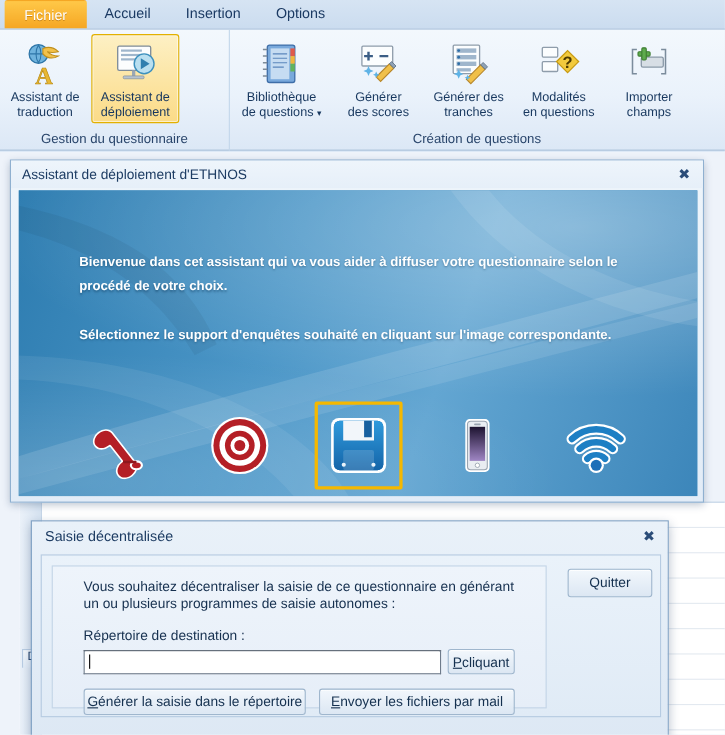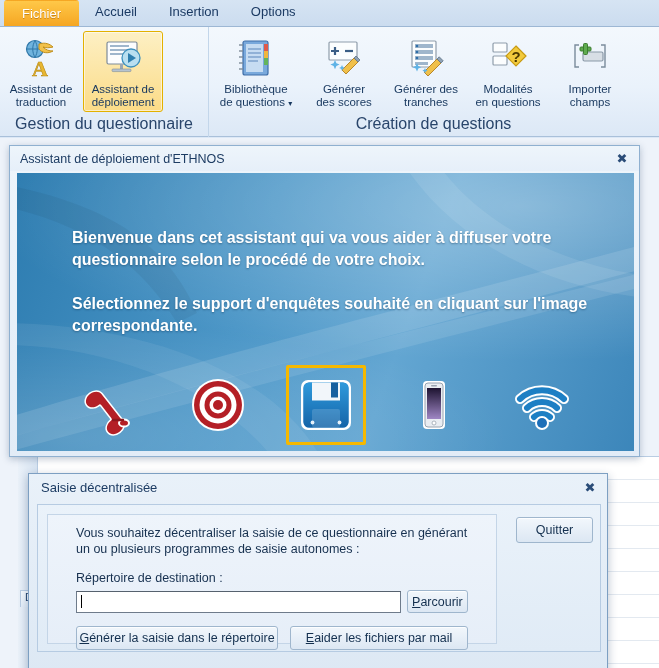--- a/index.html
+++ b/index.html
@@ -73,21 +73,21 @@
     position: relative;
     height: 110px;
     display: flex;
     flex-direction: column;
     justify-content: space-between;
   }
   .rgroup + .rgroup { border-left: 1px solid #c3d6ea; }
   .rgroup-items { display: flex; align-items: flex-start; padding-top: 4px; }
   .rgroup-title {
     text-align: center;
-    font-size: 16px;
+    font-size: 12px;
     color: #29456b;
     padding-bottom: 4px;
   }
   .rbtn {
     width: 80px;
     padding: 4px 2px 2px;
     display: flex; flex-direction: column; align-items: center;
     text-align: center;
     font-size: 11.5px; line-height: 13px;
     color: #17375e;
@@ -199,21 +199,21 @@
       radial-gradient(ellipse 120% 70% at 8% 95%, rgba(255,255,255,.16), rgba(255,255,255,0) 60%),
       linear-gradient(110deg, #2d7cb0 0%, #4b96c7 38%, #63a6d2 62%, #3c86ba 100%);
   }
   .swoosh { position: absolute; inset: 0; }
 
   .wiz-text {
     position: absolute;
     left: 55px; top: 54px;
     width: 530px;
     color: #ffffff;
-    font-size: 16px;
+    font-size: 12px;
     font-weight: bold;
     line-height: 22px;
     text-shadow: 0 1px 2px rgba(10,50,85,.45);
   }
   .wiz-text p { margin: 0; }
   .wiz-text p.gap { margin-top: 22px; }
 
   .icon-row {
     position: absolute;
     left: 0; top: 192px;
@@ -609,32 +609,32 @@
         <div class="para">Vous souhaitez décentraliser la saisie de ce questionnaire en générant un ou plusieurs programmes de saisie autonomes :</div>
         <div class="lbl">Répertoire de destination :</div>
 
         <div class="field-row">
           <div class="txtinput">
             <span class="caret-bar"></span>
               <span></span>
           </div>
           <div class="btn btn-parcourir">
             <u>P</u>
-              <span>arcourir</span>
+              <span>cliquant</span>
           </div>
         </div>
 
         <div class="btn-row">
           <div class="btn btn-gen">
             <u>G</u>
               <span>énérer la saisie dans le répertoire</span>
           </div>
           <div class="btn btn-mail">
             <u>E</u>
-              <span>aider les fichiers par mail</span>
+              <span>nvoyer les fichiers par mail</span>
           </div>
         </div>
       </div>
 
       <div class="btn btn-quit">Quitter</div>
     </div>
   </div>
 
 </div>
 

